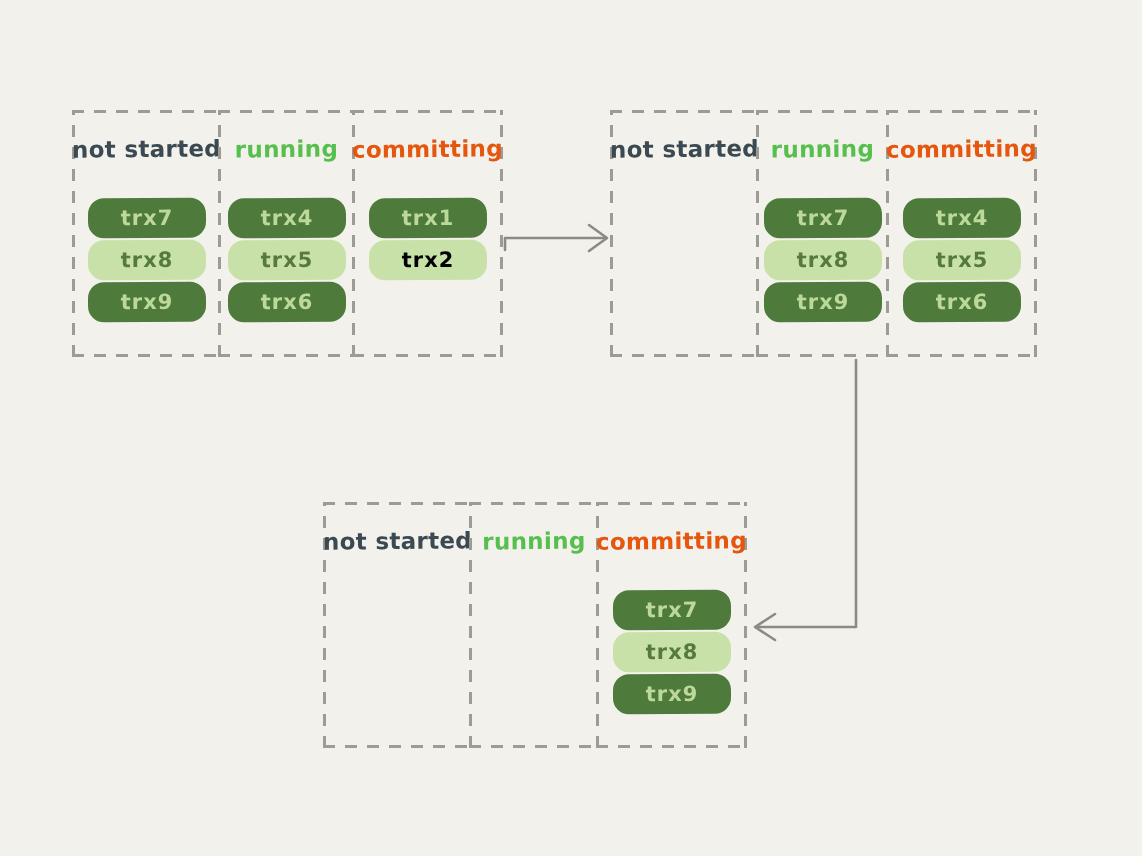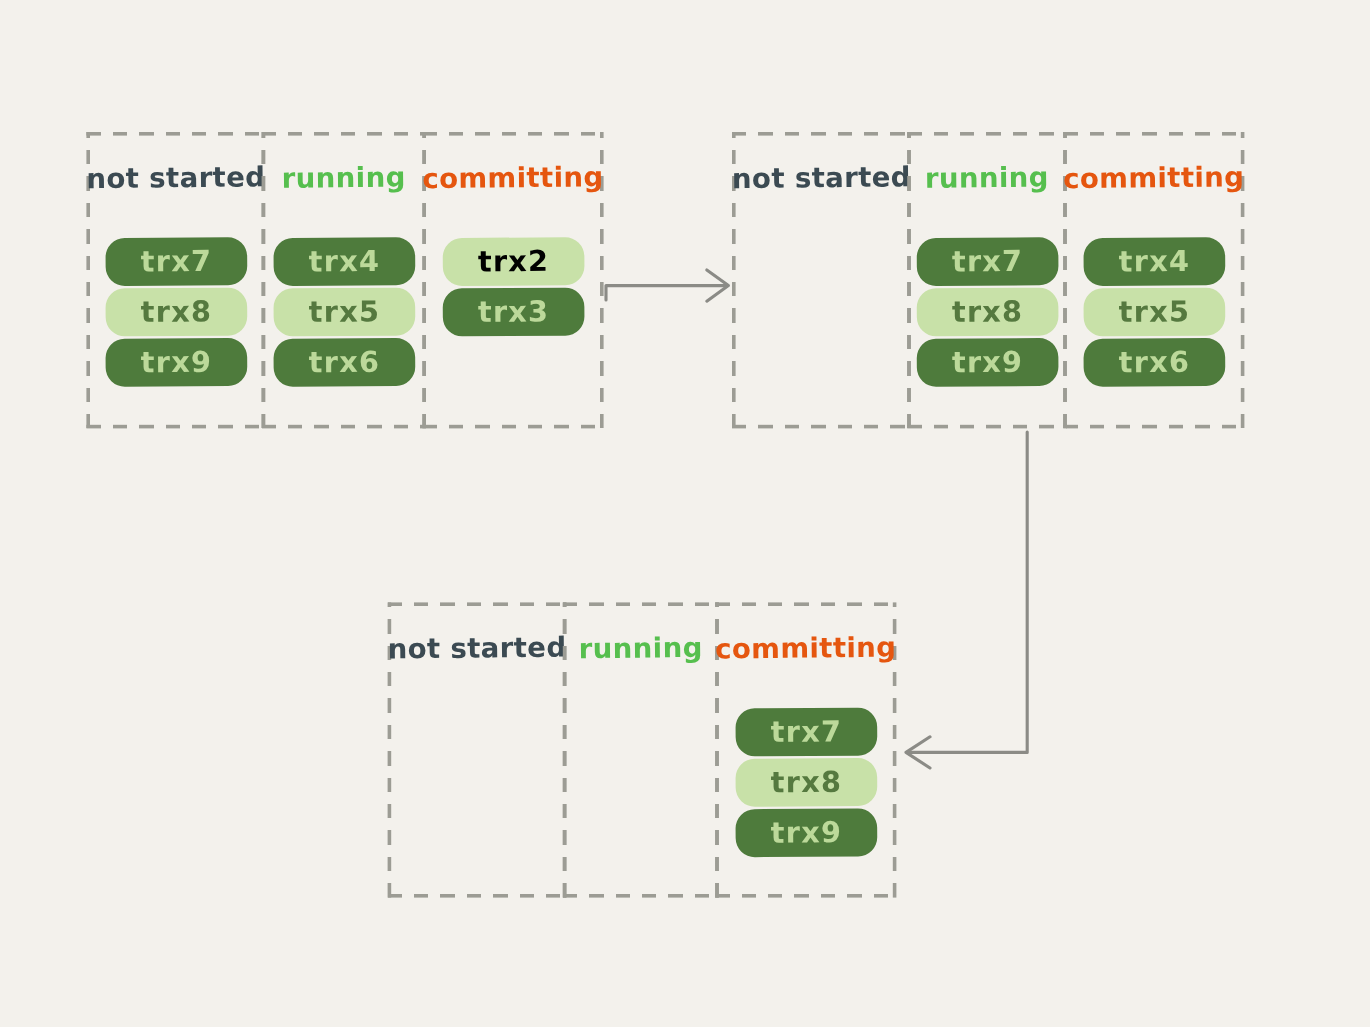--- a/index.html
+++ b/index.html
@@ -49,21 +49,21 @@
     align-items: center;
     gap: 2px;
   }
   .pill {
     width: 118px;
     height: 40px;
     border-radius: 16px;
     display: flex;
     align-items: center;
     justify-content: center;
-    font-size: 24px;
+    font-size: 21px;
     font-weight: 700;
     letter-spacing: 1px;
     transform: rotate(-0.4deg);
   }
 
   svg.arrow-layer {
     position: absolute; left: 0; top: 0;
     pointer-events: none;
   }
   .arrow-stroke {
@@ -92,22 +92,22 @@
       <div class="col-header" style="color: rgb(86, 191, 78);">running</div>
       <div class="pill-stack">
         <div class="pill" style="background-color: rgb(78, 123, 60); color: rgb(188, 217, 154);">trx4</div>
         <div class="pill" style="background-color: rgb(200, 225, 168); color: rgb(85, 121, 63);">trx5</div>
         <div class="pill" style="background-color: rgb(78, 123, 60); color: rgb(188, 217, 154);">trx6</div>
       </div>
     </div>
     <div class="col">
       <div class="col-header" style="color: rgb(229, 86, 15);">committing</div>
       <div class="pill-stack">
+        <div class="pill" style="background-color: rgb(78, 123, 60); color: rgb(188, 217, 154);">trx1</div>
         <div class="pill" style="background-color: rgb(200, 225, 168); color: #000000;">trx2</div>
-        <div class="pill" style="background-color: rgb(78, 123, 60); color: rgb(188, 217, 154);">trx3</div>
       </div>
     </div>
   </div>
 
   <div class="panel panel-2">
     <div class="col">
       <div class="col-header" style="color: rgb(59, 74, 82);">not started</div>
       <div class="pill-stack"></div>
     </div>
     <div class="col">

